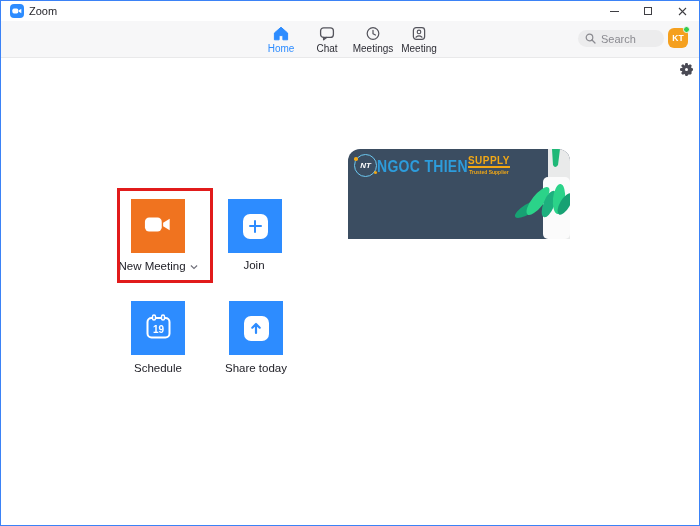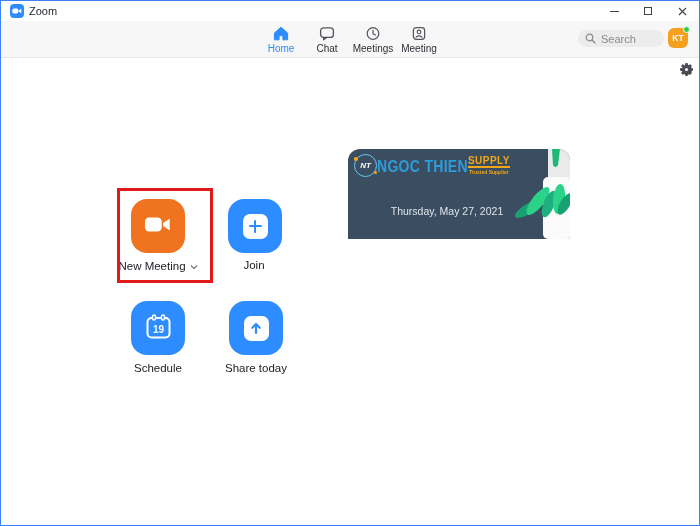--- a/index.html
+++ b/index.html
@@ -28,21 +28,21 @@
   .search .ph { font-size:11px; color:#8a8a90; margin-left:5px; }
   .avatar { position:absolute; left:667px; top:7px; width:20px; height:20px; background:#f5a01f; border-radius:6px; color:#fff; font-size:8.5px; font-weight:bold; display:flex; align-items:center; justify-content:center; }
   .status-dot { position:absolute; right:-2px; top:-2px; width:7px; height:7px; background:#33cc4d; border:1px solid #f7f7f8; border-radius:50%; }
   
   .gear { position:absolute; left:679px; top:62px; width:13px; height:13px; }
   .gear .tooth { position:absolute; left:5px; top:0; width:3px; height:13px; background:#4b4b55; border-radius:1.2px; }
   .gear .t2 { transform:rotate(45deg); } .gear .t3 { transform:rotate(90deg); } .gear .t4 { transform:rotate(135deg); }
   .gear .core { position:absolute; left:1.5px; top:1.5px; width:10px; height:10px; background:#4b4b55; border-radius:50%; }
   .gear .hole { position:absolute; left:4.8px; top:4.8px; width:3.4px; height:3.4px; background:#fff; border-radius:50%; }
   
-  .squircle { position:absolute; width:54px; height:54px; border-radius:16px; display:flex; align-items:center; justify-content:center; }
+  .squircle { position:absolute; width:54px; height:54px; border-radius:0; display:flex; align-items:center; justify-content:center; }
   .sq-orange { background:#f0731f; }
   .sq-blue { background:#2d8cff; }
   .inner-box { width:25px; height:25px; background:#fff; border-radius:7px; position:relative; display:flex; align-items:center; justify-content:center; }
   .plus-h { position:absolute; width:13px; height:2.6px; background:#2d8cff; border-radius:1px; }
   .plus-v { position:absolute; width:2.6px; height:13px; background:#2d8cff; border-radius:1px; }
   .action-label { position:absolute; font-size:11.5px; color:#222229; text-align:center; display:flex; align-items:center; justify-content:center; gap:4px; }
   .chev { margin-top:1px; }
   .highlight-rect { position:absolute; left:116px; top:187px; width:96px; height:95px; border:3px solid #e11b1b; pointer-events:none; }
   
   .panel { position:absolute; left:347px; top:148px; width:222px; }
@@ -226,17 +226,16 @@
           <span>NT</span>
           <span class="nt-dot d1"></span>
             <span class="nt-dot d2"></span>
         </div>
         <div class="logo-name">NGOC THIEN</div>
         <div class="logo-supply">
           <div class="logo-word">SUPPLY</div>
           <div class="logo-tagline">Trusted Supplier</div>
         </div>
       </div>
-      <div class="banner-date">Thursday, May 27, 2021</div>
     </div>
   </div>
 
 </div>
 
 </body></html>

